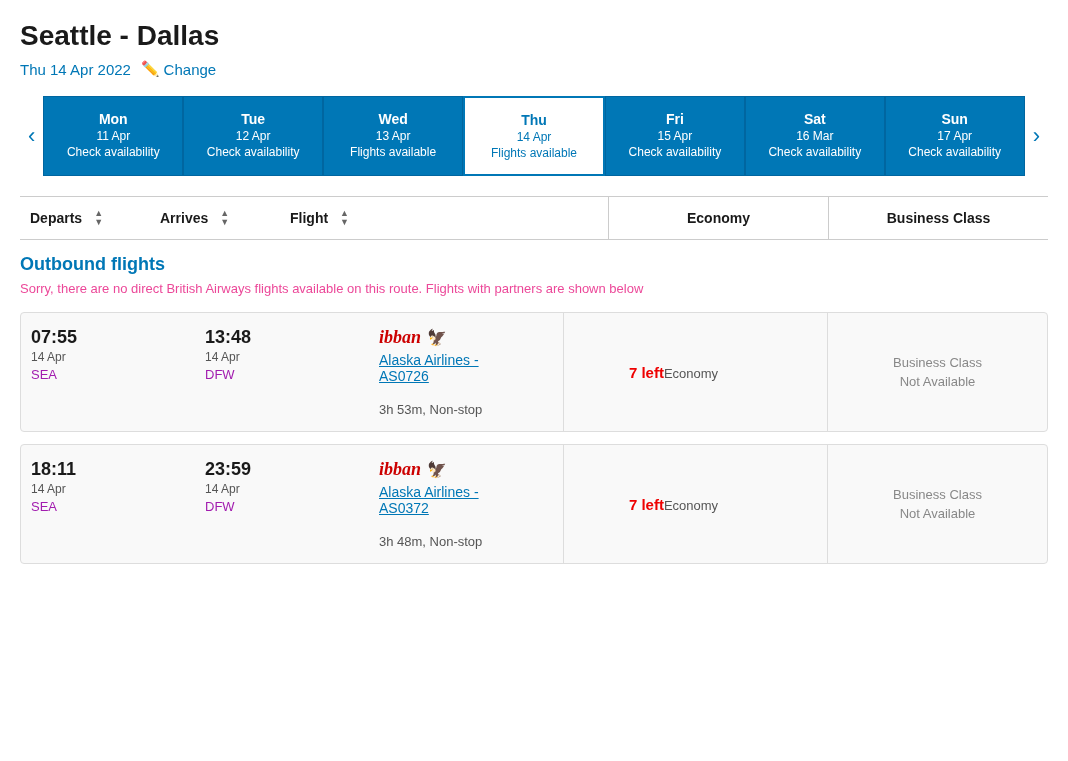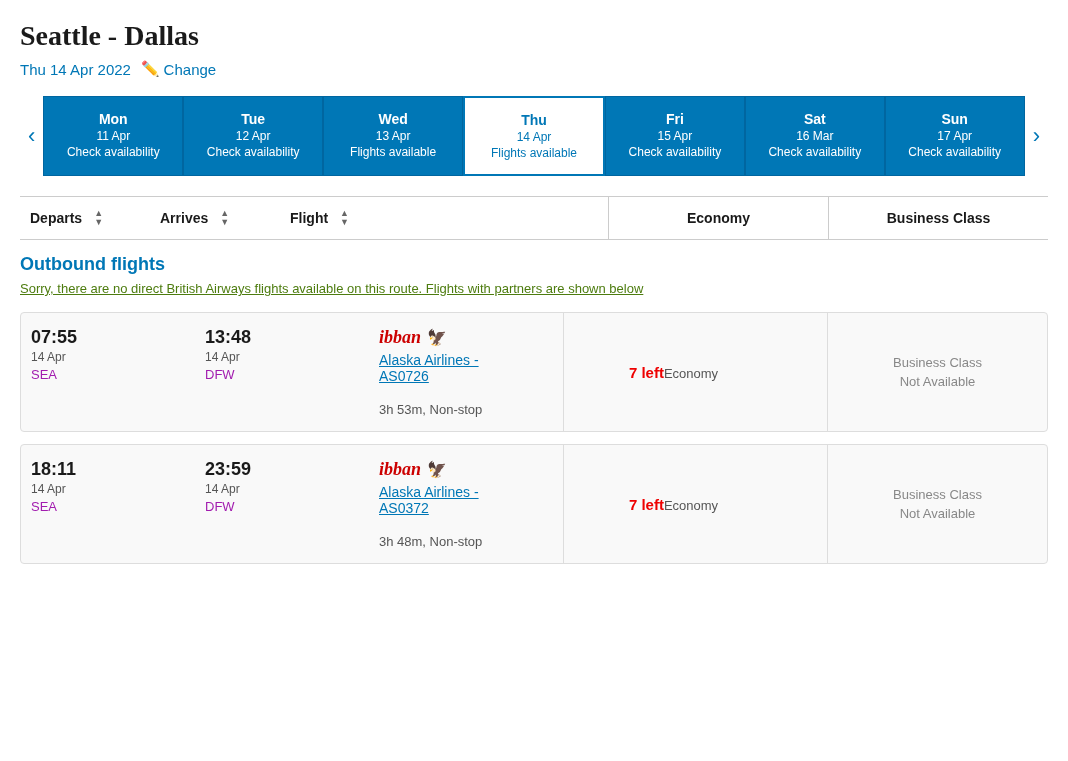--- a/index.html
+++ b/index.html
@@ -1,18 +1,18 @@
 <!DOCTYPE html>
 <html><head>
   <meta charset="utf-8">
   <style>
     * { box-sizing: border-box; margin: 0; padding: 0; }
     body { font-family: Arial, sans-serif; background: #fff; color: #333; font-size: 14px; padding: 20px; max-width: 1068px; }
 
-    .page-title { font-size: 28px; font-weight: bold; color: #1a1a1a; margin-bottom: 8px; font-family: Liberation Serif, serif; }
+    .page-title { font-size: 28px; font-weight: bold; color: #1a1a1a; margin-bottom: 8px; }
     .date-row { display: flex; align-items: center; gap: 10px; margin-bottom: 18px; color: #0077b6; font-size: 15px; }
     .change-btn { display: flex; align-items: center; gap: 4px; color: #0077b6; cursor: pointer; background: none; border: none; font-size: 15px; text-decoration: none; }
     .pencil-icon { color: #0077b6; }
 
     
     .calendar-strip-wrapper { display: flex; align-items: center; margin-bottom: 20px; }
     .calendar-nav { background: none; border: none; font-size: 22px; color: #0077b6; cursor: pointer; padding: 0 8px; }
     .calendar-strip { display: flex; flex: 1; }
     .calendar-day {
       flex: 1;
@@ -48,21 +48,21 @@
       font-size: 14px;
       display: flex;
       align-items: center;
       gap: 12px;
     }
     .th.economy, .th.business { justify-content: center; border-left: 1px solid #ccc; }
     .sort-arrows { display: flex; flex-direction: column; font-size: 9px; color: #666; line-height: 1; }
 
     
     .section-title { font-size: 18px; font-weight: bold; color: #0077b6; margin-bottom: 6px; }
-    .section-note { font-size: 13px; color: #4d7c0f; margin-bottom: 16px; text-decoration: underline; }
+    .section-note { font-size: 13px; color: #ec4899; margin-bottom: 16px; }
 
     
     .flight-row {
       display: grid;
       grid-template-columns: 130px 130px 1fr 220px 220px;
       border: 1px solid #ddd;
       border-radius: 4px;
       margin-bottom: 12px;
       background: #f9f9f9;
       min-height: 100px;

